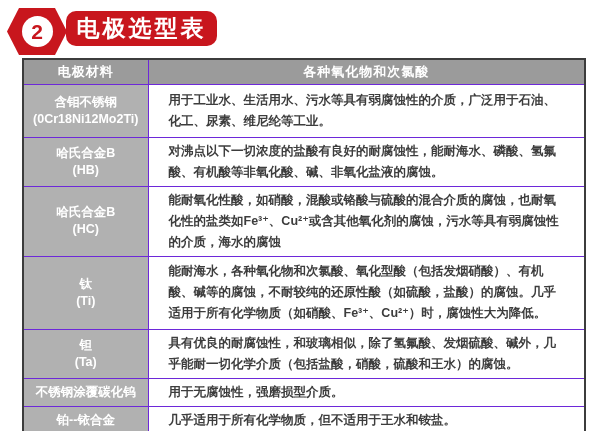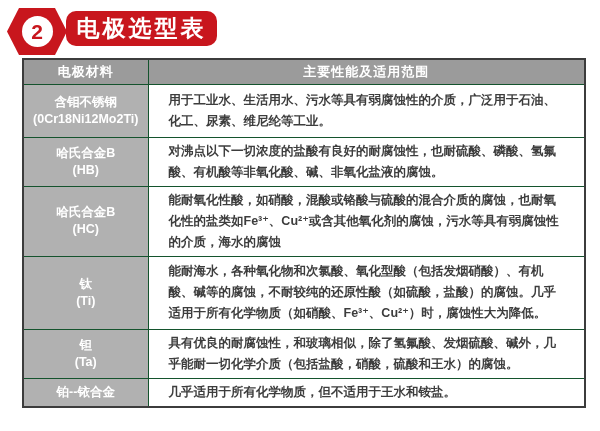--- a/index.html
+++ b/index.html
@@ -47,21 +47,21 @@
 
   
   table.spec {
     position: absolute;
     left: 22px; top: 58px;
     width: 564px;
     border-collapse: collapse;
     table-layout: fixed;
   }
   table.spec, table.spec th, table.spec td {
-    border: 2px solid #14532d;
+    border: 2px solid #6d28d9;
   }
   table.spec td, table.spec th { border-width: 1.5px; }
   table.spec { border: 2px solid #3c3c3c; }
 
   col.c-mat { width: 125px; }
 
   th.hdr {
     background: #9b9b9b;
     color: #ffffff;
     font-size: 13px;
@@ -111,37 +111,37 @@
   <div class="title-banner">电极选型表</div>
 
   <table class="spec">
     <colgroup>
         <col class="c-mat">
         <col>
       </colgroup>
     <thead>
       <tr>
         <th class="hdr">电极材料</th>
-        <th class="hdr">主要性能及适用范围</th>
+        <th class="hdr">各种氧化物和次氯酸</th>
       </tr>
     </thead>
     <tbody>
       <tr class="r0">
         <td class="mat">
           <div>含钼不锈钢</div>
           <div class="sub">(0Cr18Ni12Mo2Ti)</div>
         </td>
         <td class="desc">用于工业水、生活用水、污水等具有弱腐蚀性的介质，广泛用于石油、化工、尿素、维尼纶等工业。</td>
       </tr>
       <tr class="r1">
         <td class="mat">
           <div>哈氏合金B</div>
           <div class="sub">(HB)</div>
         </td>
-        <td class="desc">对沸点以下一切浓度的盐酸有良好的耐腐蚀性，也耐硫酸、磷酸、氢氟酸、有机酸等非氧化酸、碱、非氧化盐液的腐蚀。</td>
+        <td class="desc">对沸点以下一切浓度的盐酸有良好的耐腐蚀性，能耐海水、磷酸、氢氟酸、有机酸等非氧化酸、碱、非氧化盐液的腐蚀。</td>
       </tr>
       <tr class="r2">
         <td class="mat">
           <div>哈氏合金B</div>
           <div class="sub">(HC)</div>
         </td>
         <td class="desc">能耐氧化性酸，如硝酸，混酸或铬酸与硫酸的混合介质的腐蚀，也耐氧化性的盐类如Fe³⁺、Cu²⁺或含其他氧化剂的腐蚀，污水等具有弱腐蚀性的介质，海水的腐蚀</td>
       </tr>
       <tr class="r3">
         <td class="mat">
@@ -150,20 +150,27 @@
         </td>
         <td class="desc">能耐海水，各种氧化物和次氯酸、氧化型酸（包括发烟硝酸）、有机酸、碱等的腐蚀，不耐较纯的还原性酸（如硫酸，盐酸）的腐蚀。几乎适用于所有化学物质（如硝酸、Fe³⁺、Cu²⁺）时，腐蚀性大为降低。</td>
       </tr>
       <tr class="r4">
         <td class="mat">
           <div>钽</div>
           <div class="sub">(Ta)</div>
         </td>
         <td class="desc">具有优良的耐腐蚀性，和玻璃相似，除了氢氟酸、发烟硫酸、碱外，几乎能耐一切化学介质（包括盐酸，硝酸，硫酸和王水）的腐蚀。</td>
       </tr>
+      <tr class="r5">
+        <td class="mat">
+          <div>不锈钢涂覆碳化钨</div>
+
+        </td>
+        <td class="desc">用于无腐蚀性，强磨损型介质。</td>
+      </tr>
       <tr class="r6">
         <td class="mat">
           <div>铂--铱合金</div>
 
         </td>
         <td class="desc">几乎适用于所有化学物质，但不适用于王水和铵盐。</td>
       </tr>
     </tbody>
   </table>
 

